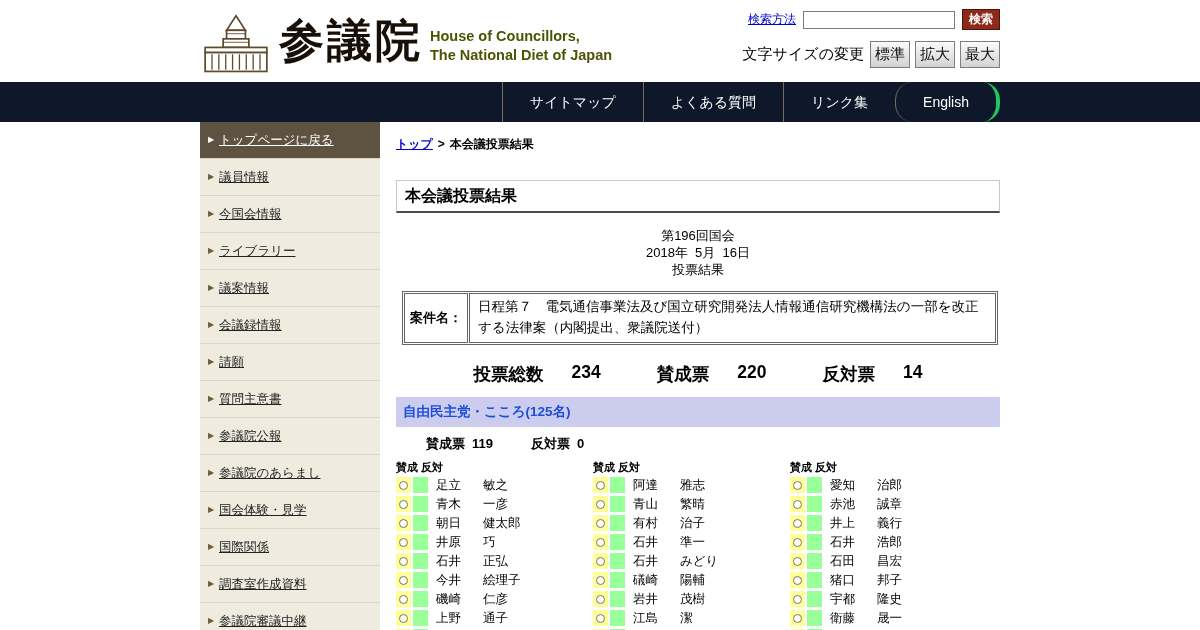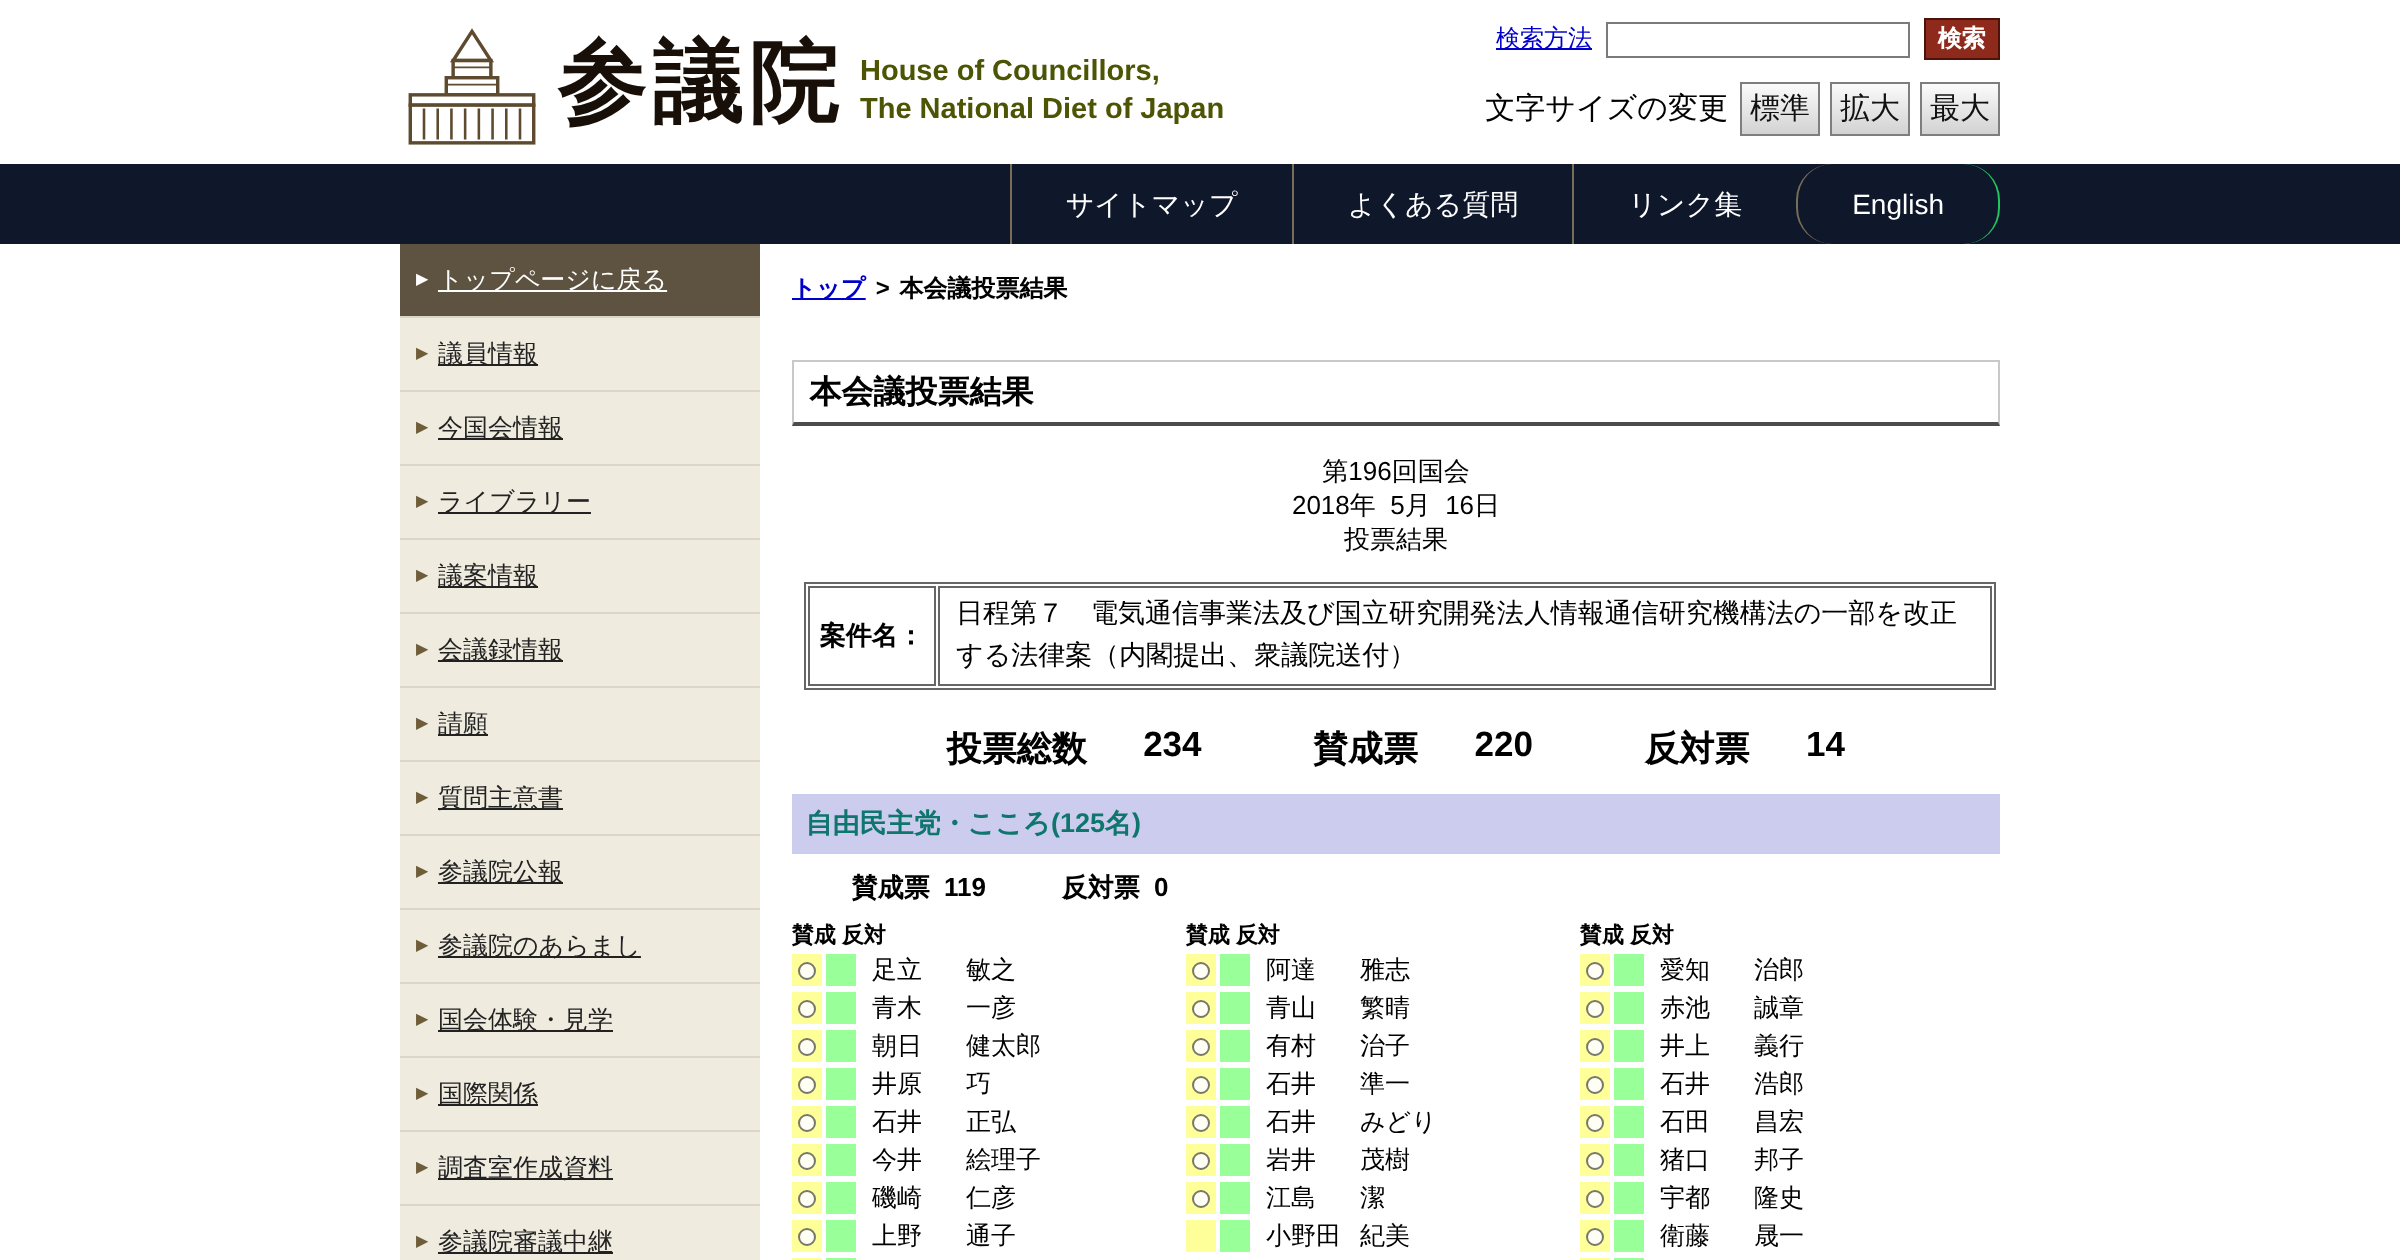--- a/index.html
+++ b/index.html
@@ -20,42 +20,42 @@
   .search-row { display: flex; align-items: center; justify-content: flex-end; gap: 7px; }
   .search-help { color: #0000cc; text-decoration: underline; font-size: 12px; cursor: pointer; }
   .search-input { width: 152px; height: 18px; border: 1px solid #7b7b7b; padding: 0 2px; }
   .search-btn { background: #8e2a1c; color: #fff; font-size: 12px; font-weight: bold; border: 1px solid #4d120a; height: 21px; width: 38px; padding: 0; }
   .fontsize-row { margin-top: 11px; display: flex; align-items: center; justify-content: flex-start; gap: 6px; font-size: 15px; }
   .fs-btn { width: 40px; height: 27px; font-size: 15px; background: linear-gradient(#fbfbfb, #d2d2d2); border: 1px solid #7e7e7e; color: #111; padding: 0; }
   
   .mainnav { height: 40px; background: #0f172a; }
   .mainnav-inner { width: 800px; margin-left: 200px; height: 100%; display: flex; justify-content: flex-end; list-style: none; margin-top: 0; margin-bottom: 0; padding: 0; }
   .nav-item { line-height: 40px; color: #fff; font-size: 14px; padding: 0 27px; border-left: 1px solid #786e57; cursor: pointer; white-space: nowrap; }
-  .nav-item:last-child { border-right: 1px solid #22c55e; border-radius: 18px; }
+  .nav-item:last-child { border-right: 4px solid #22c55e; border-radius: 18px; }
   
   .content-row { display: flex; width: 800px; margin-left: 200px; height: 508px; }
   .sidebar { width: 180px; background: #efebdf; flex-shrink: 0; overflow: hidden; }
   .sidebar-item { position: relative; padding: 10px 6px 9px 19px; font-size: 12.5px; border-bottom: 1px solid #dbd6c6; cursor: pointer; }
   .sidebar-item .arrow { position: absolute; left: 8px; top: 13px; font-size: 8px; color: #6e5d38; }
   .side-label { text-decoration: underline; color: #222; }
   .sidebar-item.active { background: #5d5340; }
   .sidebar-item.active .side-label, .sidebar-item.active .arrow { color: #fff; }
   .main { flex: 1; padding: 14px 0 0 16px; overflow: hidden; }
   .breadcrumb { font-size: 12px; margin-bottom: 27px; font-weight: bold; }
   .crumb-home { color: #0000cc; text-decoration: underline; cursor: pointer; }
   .crumb-sep { margin: 0 5px; }
   .page-title { margin: 0 0 15px 0; border: 1px solid #c8c8c8; border-bottom: 2px solid #4c4c4c; font-size: 16px; font-weight: bold; padding: 5px 8px 4px; }
   .meta { text-align: center; font-size: 13px; line-height: 1.3; margin-bottom: 12px; }
   .meta div { white-space: pre; }
   .case-box { display: flex; border: 1px solid #666; padding: 1px; gap: 1px; background: #fff; margin: 0 2px 0 6px; }
   .case-label { border: 1px solid #666; padding: 4px 5px; font-weight: bold; font-size: 13px; white-space: nowrap; display: flex; align-items: center; }
   .case-text { border: 1px solid #666; padding: 3px 8px; font-size: 13.5px; line-height: 1.55; flex: 1; }
   .totals { display: flex; justify-content: center; gap: 56px; font-size: 17.5px; font-weight: bold; margin: 17px 0 11px; }
   .tgroup { display: flex; gap: 28px; }
-  .party-band { background: #ccccee; color: #0f766e; font-weight: bold; font-size: 13.5px; padding: 6px 7px; margin-top: 6px; }
+  .party-band { background: #ccccee; color: #1d4ed8; font-weight: bold; font-size: 13.5px; padding: 6px 7px; margin-top: 6px; }
   .party-sub { display: flex; align-items: center; font-weight: bold; font-size: 13px; padding: 8px 0 7px 30px; }
   .party-sub .pv { margin-left: 7px; }
   .party-sub .nolbl { margin-left: 38px; }
   .vote-tables { display: flex; }
   .vtable { width: 197px; flex-shrink: 0; }
   .vhead { display: flex; font-size: 11px; font-weight: bold; margin-bottom: 2px; }
   .vhead span { width: 25px; }
   .vrow { display: flex; align-items: center; margin-bottom: 2px; }
   .cell { width: 15px; height: 16px; flex-shrink: 0; }
   .cell.yes { background: #ffff99; display: flex; align-items: center; justify-content: center; }
@@ -323,20 +323,30 @@
               <span class="last">石井</span>
               <span class="first">みどり</span>
             </div>
           </div>
           <div class="vrow">
             <div class="cell yes">
               <span class="mark-circle"></span>
             </div>
             <div class="cell no"></div>
             <div class="vname">
+              <span class="last">礒崎</span>
+              <span class="first">陽輔</span>
+            </div>
+          </div>
+          <div class="vrow">
+            <div class="cell yes">
+              <span class="mark-circle"></span>
+            </div>
+            <div class="cell no"></div>
+            <div class="vname">
               <span class="last">岩井</span>
               <span class="first">茂樹</span>
             </div>
           </div>
           <div class="vrow">
             <div class="cell yes">
               <span class="mark-circle"></span>
             </div>
             <div class="cell no"></div>
             <div class="vname">

